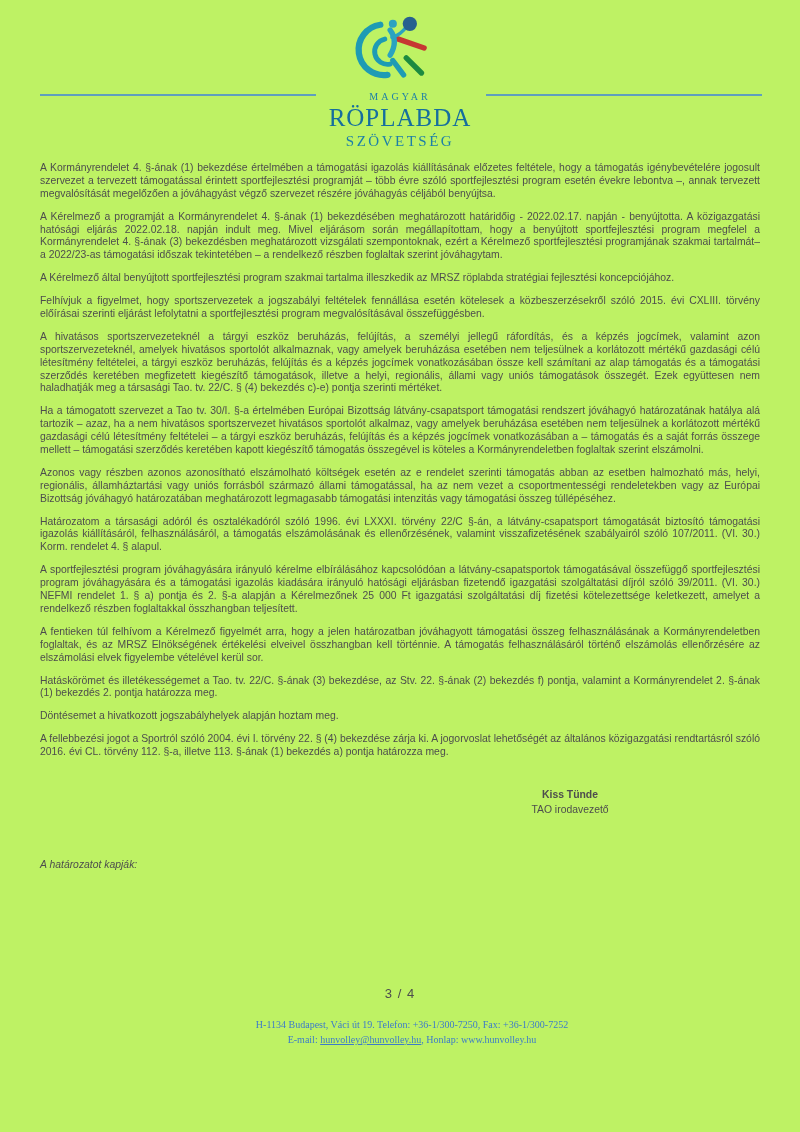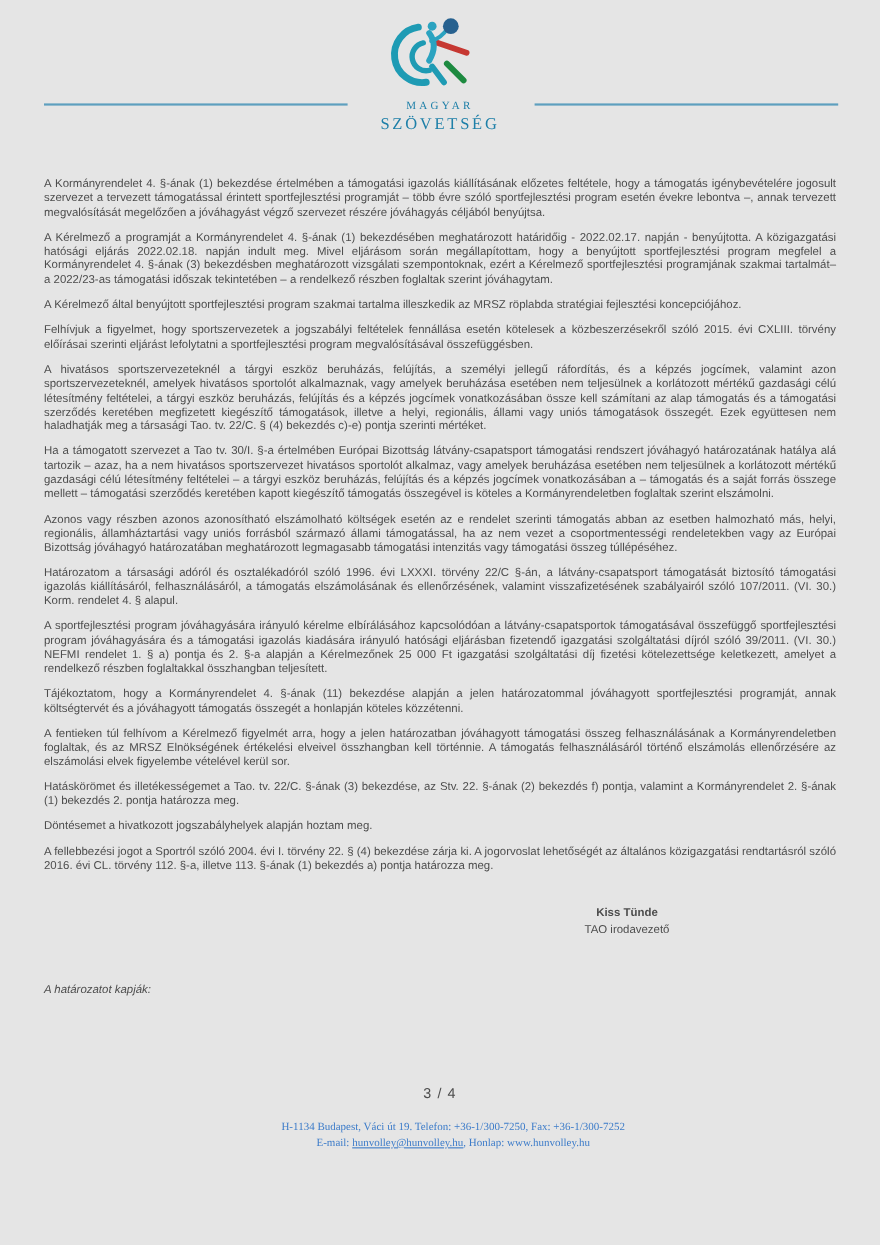--- a/index.html
+++ b/index.html
@@ -1,19 +1,19 @@
 <!DOCTYPE html>
 <html><head>
 <meta charset="utf-8">
 <style>
   html,body{margin:0;padding:0;background:#ffffff;}
   .page{
     position:relative;
     width:800px;height:1132px;
-    background:#e5e5e5;
+    background:#bef264;
     overflow:hidden;
     font-family:"Liberation Sans", sans-serif;
   }
   
   .hdr-rule{
     position:absolute;top:94px;height:2px;
     background:#5E9FBE;
   }
   .hdr-rule.left{left:40px;width:276px;}
   .hdr-rule.right{left:486px;width:276px;}
@@ -84,34 +84,34 @@
       <path d="M33,12 A28,28 0 1 0 41,68" fill="none" stroke="#1E9BB4" stroke-width="7" stroke-linecap="round"></path>
       <path d="M38,28 A14,14 0 1 0 44,56" fill="none" stroke="#1E9BB4" stroke-width="5.5" stroke-linecap="round"></path>
 
       <circle cx="47" cy="11" r="4.5" fill="#2BA3C0"></circle>
       <path d="M44,18 C50,26 50,36 44,46" fill="none" stroke="#2BA3C0" stroke-width="6" stroke-linecap="round"></path>
       <path d="M46,26 C54,24 59,19 63,13" fill="none" stroke="#2BA3C0" stroke-width="4" stroke-linecap="round"></path>
 
       <circle cx="66" cy="11" r="8" fill="#27618F"></circle>
     </svg>
     <div class="logo-magyar">MAGYAR</div>
+    <div class="logo-roplabda">RÖPLABDA</div>
     <div class="logo-szovetseg">SZÖVETSÉG</div>
   </div>
 
   <div class="content">
     <p>A Kormányrendelet 4. §-ának (1) bekezdése értelmében a támogatási igazolás kiállításának előzetes feltétele, hogy a támogatás igénybevételére jogosult szervezet a tervezett támogatással érintett sportfejlesztési programját – több évre szóló sportfejlesztési program esetén évekre lebontva –, annak tervezett megvalósítását megelőzően a jóváhagyást végző szervezet részére jóváhagyás céljából benyújtsa.</p>
     <p>A Kérelmező a programját a Kormányrendelet 4. §-ának (1) bekezdésében meghatározott határidőig - 2022.02.17. napján - benyújtotta. A közigazgatási hatósági eljárás 2022.02.18. napján indult meg. Mivel eljárásom során megállapítottam, hogy a benyújtott sportfejlesztési program megfelel a Kormányrendelet 4. §-ának (3) bekezdésben meghatározott vizsgálati szempontoknak, ezért a Kérelmező sportfejlesztési programjának szakmai tartalmát– a 2022/23-as támogatási időszak tekintetében – a rendelkező részben foglaltak szerint jóváhagytam.</p>
     <p>A Kérelmező által benyújtott sportfejlesztési program szakmai tartalma illeszkedik az MRSZ röplabda stratégiai fejlesztési koncepciójához.</p>
     <p>Felhívjuk a figyelmet, hogy sportszervezetek a jogszabályi feltételek fennállása esetén kötelesek a közbeszerzésekről szóló 2015. évi CXLIII. törvény előírásai szerinti eljárást lefolytatni a sportfejlesztési program megvalósításával összefüggésben.</p>
     <p>A hivatásos sportszervezeteknél a tárgyi eszköz beruházás, felújítás, a személyi jellegű ráfordítás, és a képzés jogcímek, valamint azon sportszervezeteknél, amelyek hivatásos sportolót alkalmaznak, vagy amelyek beruházása esetében nem teljesülnek a korlátozott mértékű gazdasági célú létesítmény feltételei, a tárgyi eszköz beruházás, felújítás és a képzés jogcímek vonatkozásában össze kell számítani az alap támogatás és a támogatási szerződés keretében megfizetett kiegészítő támogatások, illetve a helyi, regionális, állami vagy uniós támogatások összegét. Ezek együttesen nem haladhatják meg a társasági Tao. tv. 22/C. § (4) bekezdés c)-e) pontja szerinti mértéket.</p>
     <p>Ha a támogatott szervezet a Tao tv. 30/I. §-a értelmében Európai Bizottság látvány-csapatsport támogatási rendszert jóváhagyó határozatának hatálya alá tartozik – azaz, ha a nem hivatásos sportszervezet hivatásos sportolót alkalmaz, vagy amelyek beruházása esetében nem teljesülnek a korlátozott mértékű gazdasági célú létesítmény feltételei – a tárgyi eszköz beruházás, felújítás és a képzés jogcímek vonatkozásában a – támogatás és a saját forrás összege mellett – támogatási szerződés keretében kapott kiegészítő támogatás összegével is köteles a Kormányrendeletben foglaltak szerint elszámolni.</p>
     <p>Azonos vagy részben azonos azonosítható elszámolható költségek esetén az e rendelet szerinti támogatás abban az esetben halmozható más, helyi, regionális, államháztartási vagy uniós forrásból származó állami támogatással, ha az nem vezet a csoportmentességi rendeletekben vagy az Európai Bizottság jóváhagyó határozatában meghatározott legmagasabb támogatási intenzitás vagy támogatási összeg túllépéséhez.</p>
     <p>Határozatom a társasági adóról és osztalékadóról szóló 1996. évi LXXXI. törvény 22/C §-án, a látvány-csapatsport támogatását biztosító támogatási igazolás kiállításáról, felhasználásáról, a támogatás elszámolásának és ellenőrzésének, valamint visszafizetésének szabályairól szóló 107/2011. (VI. 30.) Korm. rendelet 4. § alapul.</p>
     <p>A sportfejlesztési program jóváhagyására irányuló kérelme elbírálásához kapcsolódóan a látvány-csapatsportok támogatásával összefüggő sportfejlesztési program jóváhagyására és a támogatási igazolás kiadására irányuló hatósági eljárásban fizetendő igazgatási szolgáltatási díjról szóló 39/2011. (VI. 30.) NEFMI rendelet 1. § a) pontja és 2. §-a alapján a Kérelmezőnek 25 000 Ft igazgatási szolgáltatási díj fizetési kötelezettsége keletkezett, amelyet a rendelkező részben foglaltakkal összhangban teljesített.</p>
-    <p>Tájékoztatom, hogy a Kormányrendelet 4. §-ának (11) bekezdése alapján a jelen határozatommal jóváhagyott sportfejlesztési programját, annak költségtervét és a jóváhagyott támogatás összegét a honlapján köteles közzétenni.</p>
     <p>A fentieken túl felhívom a Kérelmező figyelmét arra, hogy a jelen határozatban jóváhagyott támogatási összeg felhasználásának a Kormányrendeletben foglaltak, és az MRSZ Elnökségének értékelési elveivel összhangban kell történnie. A támogatás felhasználásáról történő elszámolás ellenőrzésére az elszámolási elvek figyelembe vételével kerül sor.</p>
     <p>Hatáskörömet és illetékességemet a Tao. tv. 22/C. §-ának (3) bekezdése, az Stv. 22. §-ának (2) bekezdés f) pontja, valamint a Kormányrendelet 2. §-ának (1) bekezdés 2. pontja határozza meg.</p>
     <p>Döntésemet a hivatkozott jogszabályhelyek alapján hoztam meg.</p>
     <p>A fellebbezési jogot a Sportról szóló 2004. évi I. törvény 22. § (4) bekezdése zárja ki. A jogorvoslat lehetőségét az általános közigazgatási rendtartásról szóló 2016. évi CL. törvény 112. §-a, illetve 113. §-ának (1) bekezdés a) pontja határozza meg.</p>
 
 
     <div class="sig-block">
       <div class="sig-name">Kiss Tünde</div>
       <div class="sig-title">TAO irodavezető</div>
     </div>

